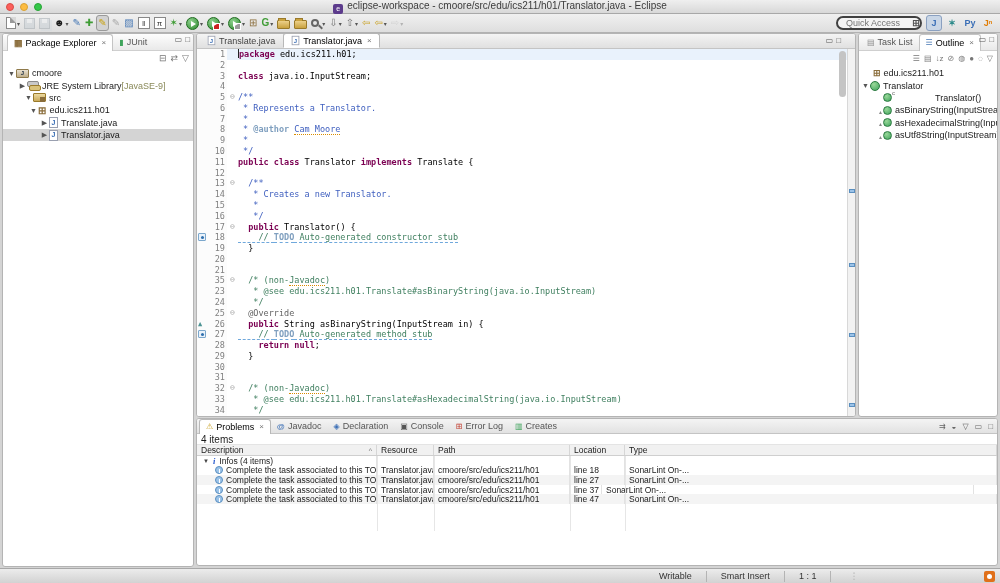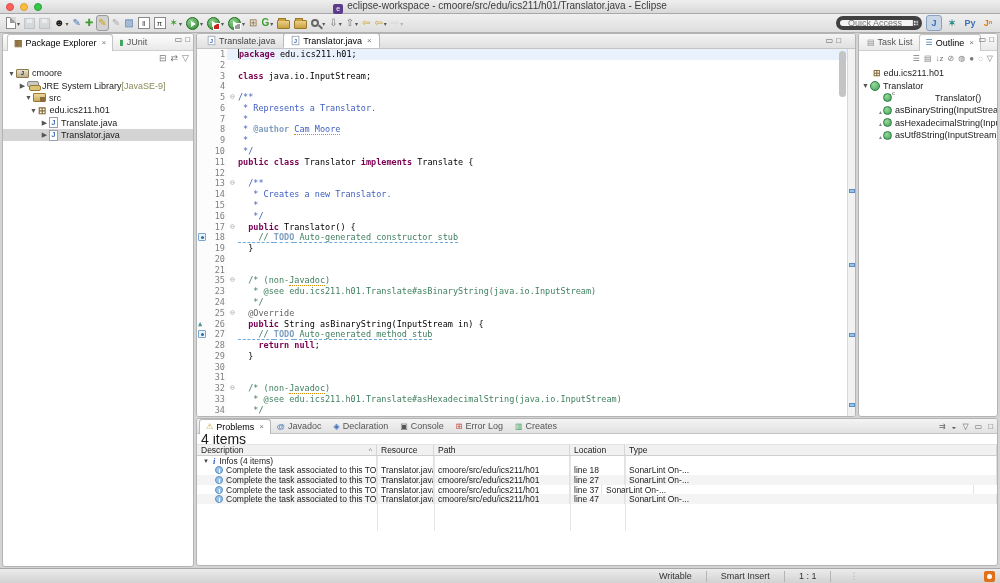--- a/index.html
+++ b/index.html
@@ -37,21 +37,21 @@
   .sh-play::after{content:"";position:absolute;left:4px;top:3px;border-left:5px solid #fff;border-top:3px solid transparent;border-bottom:3px solid transparent;}
   .sh-play.red::before{content:"";position:absolute;right:-1px;bottom:-1px;width:5px;height:5px;background:#cc2222;border:1px solid #fff;}
   .sh-play.q::before{content:"";position:absolute;right:-1px;bottom:-1px;width:5px;height:5px;background:#9a9a9a;border:1px solid #fff;}
   .sh-folder{width:13px;height:9px;background:linear-gradient(#ecd08a,#c9a23f);border:1px solid #9a7a2a;border-radius:1px;position:relative;margin-top:2px;}
   .sh-folder::before{content:"";position:absolute;left:0;top:-3px;width:6px;height:2px;background:#c9a23f;border:1px solid #9a7a2a;border-bottom:none;}
   .sh-mag{width:8px;height:8px;border:2px solid #666;border-radius:50%;position:relative;margin-right:2px;}
   .sh-mag::after{content:"";position:absolute;left:5px;top:5px;width:5px;height:2px;background:#666;transform:rotate(45deg);}
   .sh-box{width:12px;height:12px;background:#fff;border:1px solid #888;display:flex;align-items:center;justify-content:center;font-size:8px;}
 
   .qa-wrap { position:absolute; right:78px; top:16px; display:flex; align-items:center; }
-  .quick-access { width:86px; height:14px; border:4px solid #404040; border-radius:7px;
+  .quick-access { width:86px; height:14px; border:2px solid #404040; border-radius:7px;
     background:#f4f4f4; color:#9a9a9a; font-size:9px; padding-left:8px; font-family:"Liberation Sans",sans-serif; }
   .persp { position:absolute; right:4px; top:15px; display:flex; align-items:center; gap:2px; }
   .persp-btn { height:16px; min-width:16px; display:flex; align-items:center; justify-content:center;
     border-radius:3px; font-size:9px; font-weight:bold; }
   .persp-btn.pressed { background:#c9d6e6; border:1px solid #8aa0c0; }
 
   
   .panel { position:absolute; background:#fff; border:1px solid #b4b4b4; border-radius:3px; overflow:hidden; }
   .panel-head { height:17px; background:linear-gradient(#fdfdfd,#e9e9e9); border-bottom:1px solid #cfcfcf;
     display:flex; align-items:center; padding-left:4px; position:relative; }
@@ -114,21 +114,21 @@
   .o-tri{position:absolute;left:-6px;bottom:-1px;color:#888;font-size:5px;}
 
   
   #problems { left:196px; top:418px; width:802px; height:148px; }
   .ptabs { height:15px; background:linear-gradient(#f4f4f4,#e2e2e2); border-bottom:1px solid #c4c4c4;
     display:flex; align-items:center; padding-left:2px; position:relative; }
   .ptab { display:flex; align-items:center; gap:3px; height:15px; padding:0 6px; color:#555; }
   .ptab.active { background:#fff; border:1px solid #b8b8b8; border-bottom:none; border-radius:3px 3px 0 0; color:#000; }
   .ptab .pic { font-size:8px; }
   .ptool { position:absolute; right:4px; top:0; height:15px; display:flex; align-items:center; gap:6px; color:#666; font-size:8px; }
-  .items-count { height:11px; line-height:11px; padding-left:4px; font-size:14px; background:#fff; border-bottom:1px solid #e4e4e4; }
+  .items-count { height:11px; line-height:11px; padding-left:4px; font-size:10px; background:#fff; border-bottom:1px solid #e4e4e4; }
   .phead { height:11px; display:flex; background:#f1f1f1; border-bottom:1px solid #cfcfcf; font-size:8.5px; color:#222; }
   .phc { border-right:1px solid #d6d6d6; padding-left:4px; line-height:11px; position:relative; }
   .sortmark { position:absolute; right:4px; top:0; color:#777; font-size:7px; }
   .prow { height:9.6px; display:flex; font-size:8.5px; align-items:center; }
   .prow.alt { background:#f4f4f4; }
   .pc { border-right:1px solid #e2e2e2; padding-left:4px; height:100%; display:flex; align-items:center; overflow:hidden; white-space:nowrap; }
   .grp-i { color:#2255cc; font-weight:bold; font-style:italic; font-family:"Liberation Serif",serif; margin:0 4px 0 2px; }
   .row-ic { width:8px; height:8px; border-radius:50%; background:#9cc3e8; border:1px solid #5a8fc0; margin:0 3px 0 14px; flex:none; position:relative; }
   .row-ic::after { content:""; position:absolute; left:3px; top:2px; width:1px; height:4px; background:#fff; }
   .gridlines { position:absolute; left:0; top:0; bottom:0; width:100%; pointer-events:none; }

